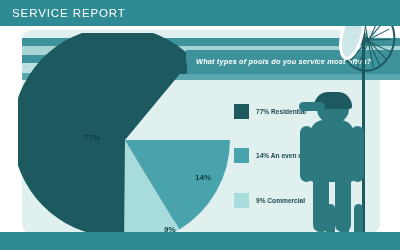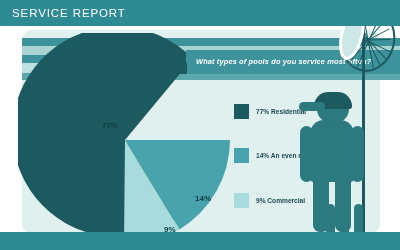--- a/index.html
+++ b/index.html
@@ -66,22 +66,22 @@
     position:absolute;left:196px;top:57px;width:200px;
     font-size:7.4px;font-style:italic;font-weight:bold;
     color:#ffffff;letter-spacing:.15px;line-height:10px;
   }
 
   
   .pie-wrap{position:absolute;left:18px;top:33px;width:214px;height:214px;}
   .pie-label{
     position:absolute;font-size:8px;font-weight:bold;color:#12343a;
   }
-  .lbl-77{left:66px;top:88px;color:#0f3b40;margin-left:18px;}
-  .lbl-14{left:177px;top:161px;color:#0f3b40;}
+  .lbl-77{left:66px;top:100px;color:#0f3b40;}
+  .lbl-14{left:177px;top:140px;color:#0f3b40;}
   .lbl-9{left:146px;top:192px;color:#0f3b40;}
 
   
   .legend{position:absolute;left:234px;top:104px;width:110px;}
   .legend-row{position:absolute;left:0;width:110px;height:20px;}
   .lr0{top:0px;}
   .lr1{top:44px;}
   .lr2{top:89px;}
   .swatch{
     position:absolute;left:0;top:0;width:15px;height:15px;

